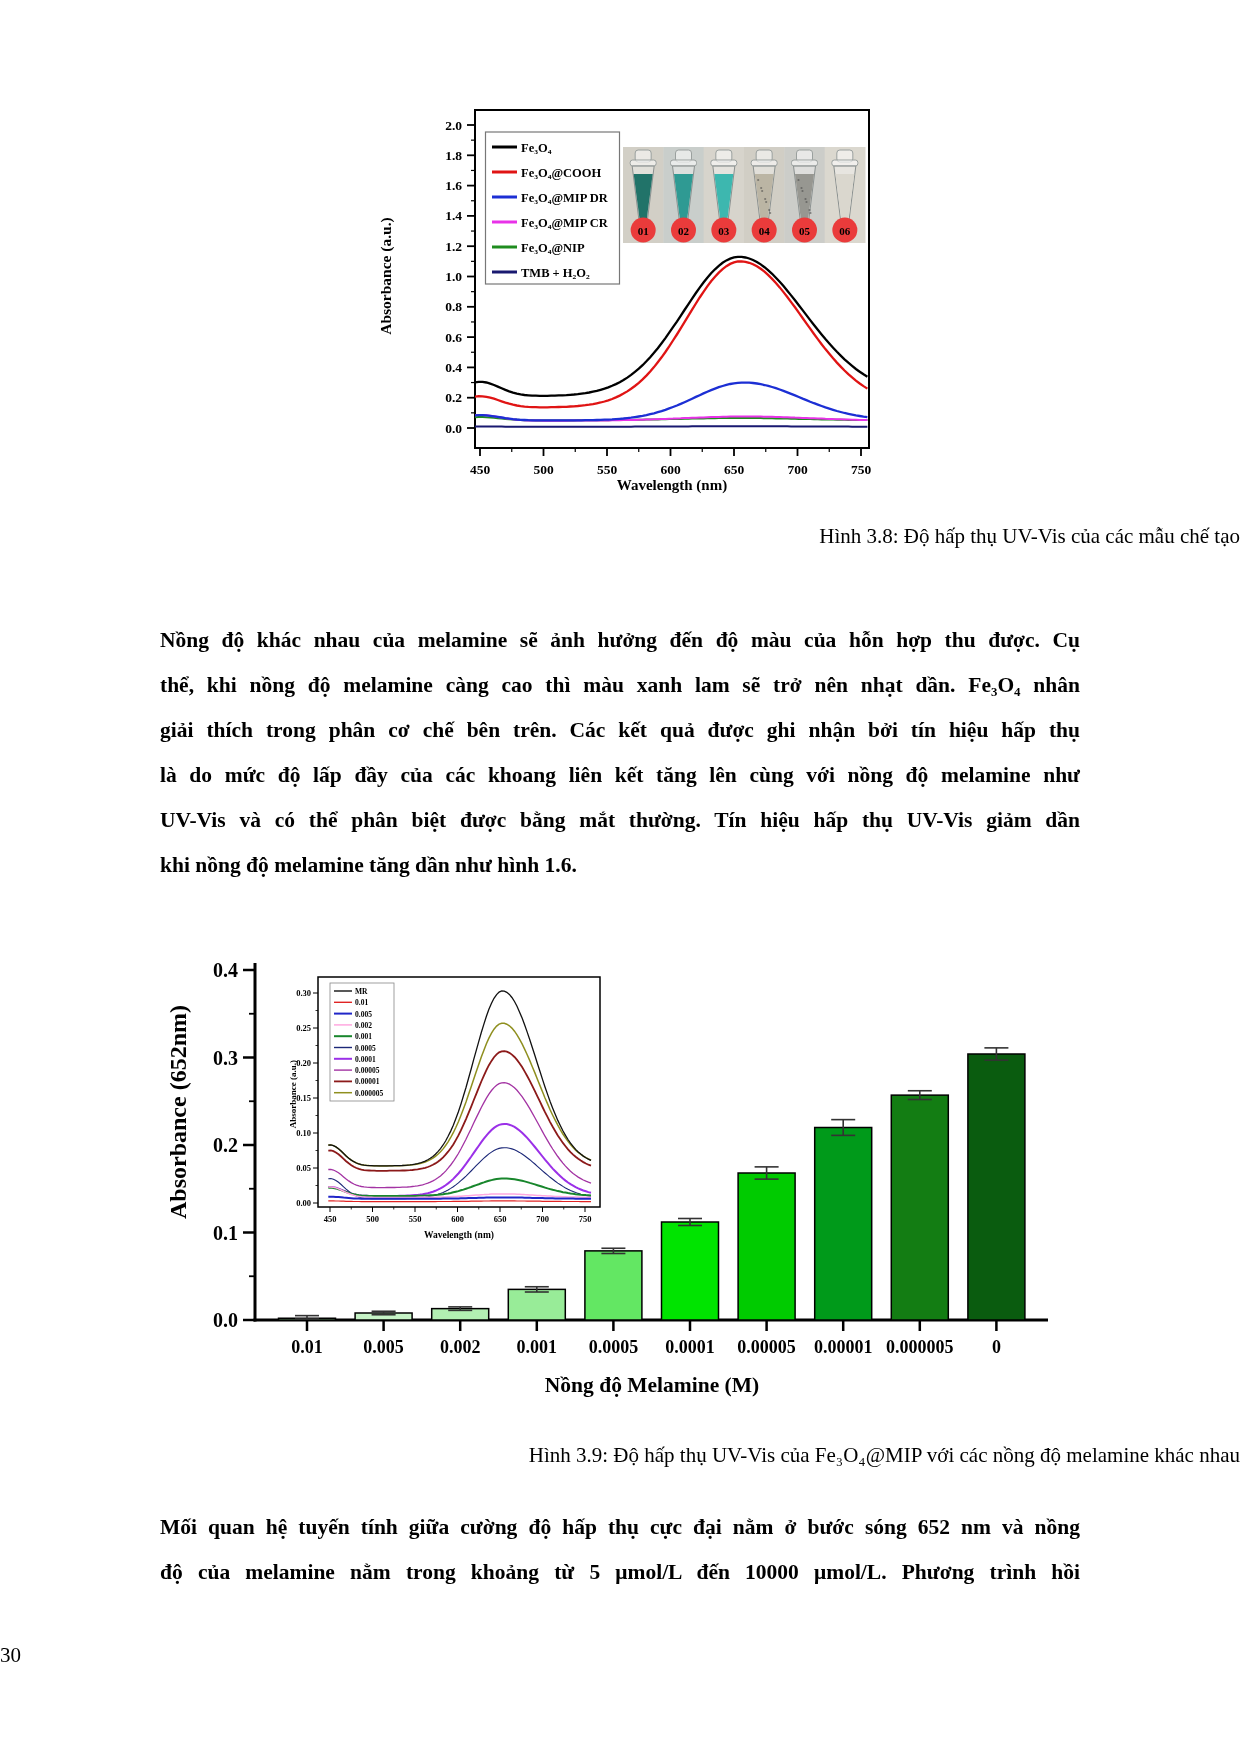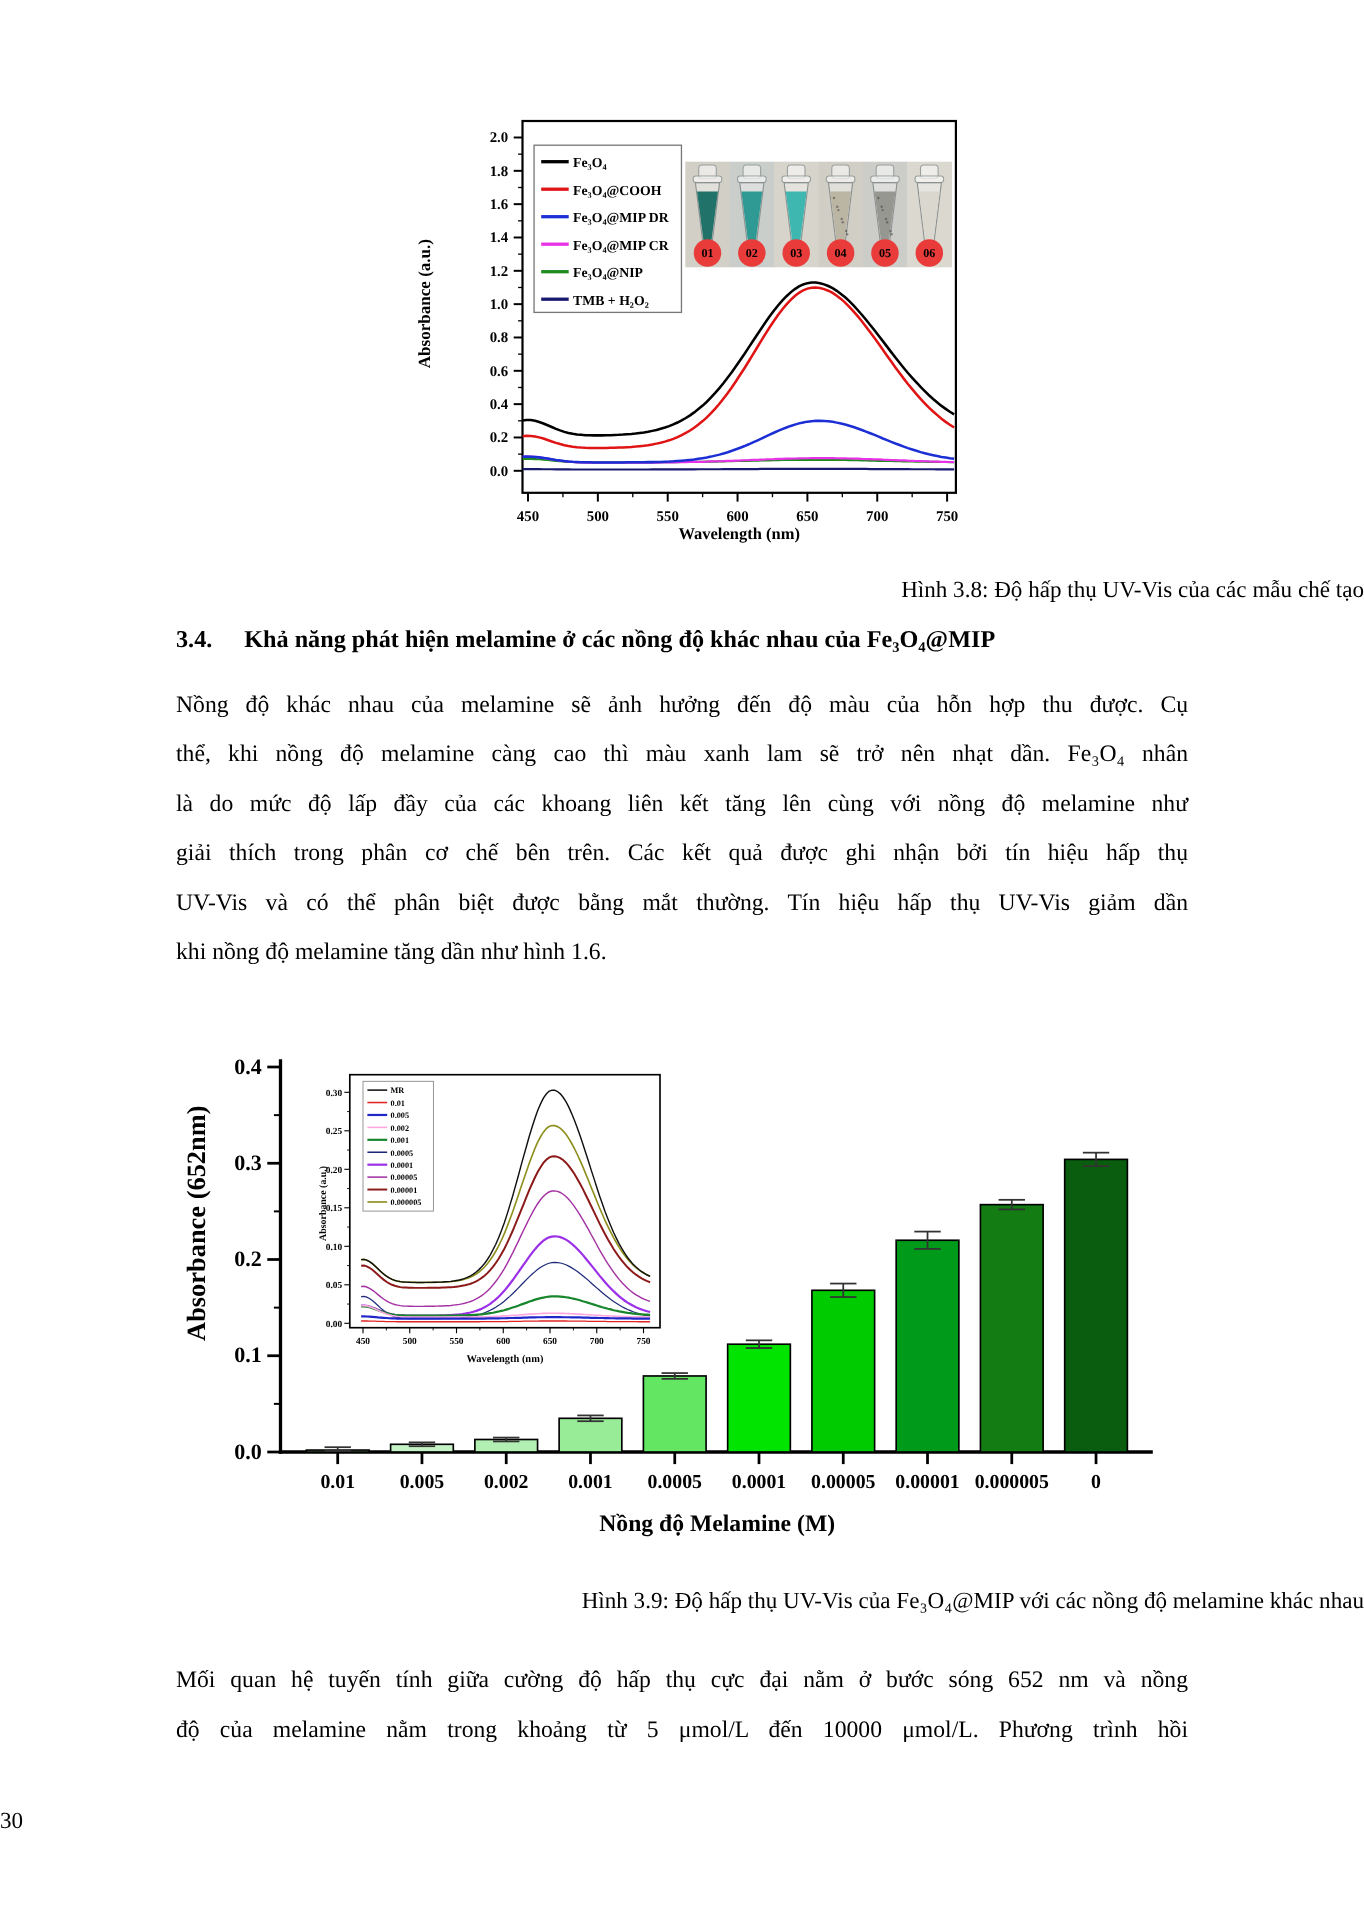--- a/index.html
+++ b/index.html
@@ -4,21 +4,21 @@
 <style>
   html,body{margin:0;padding:0;background:#ffffff;}
   .page{position:relative;width:1240px;height:1754px;background:#fff;overflow:hidden;
         font-family:"Liberation Serif","DejaVu Serif",serif;color:#000;}
   svg{position:absolute;overflow:visible;}
   svg text{font-family:"Liberation Serif","DejaVu Serif",serif;fill:#000;}
   .caption{position:absolute;left:0;width:100%;text-align:right;font-size:21px;}
   .heading{position:absolute;left:160px;width:930px;font-weight:bold;font-size:22px;display:flex;}
   .heading .num{width:62px;flex:0 0 auto;}
   .para{position:absolute;left:160px;width:920px;font-size:21.5px;line-height:45px;}
-  .para .jline{text-align:justify;text-align-last:justify;height:45px;white-space:nowrap;}
+  .para .jline{text-align:justify;text-align-last:justify;height:45px;white-space:nowrap;font-weight:bold;}
   .para .jline.last{text-align:left;text-align-last:left;}
   .pageno{position:absolute;left:0;width:100%;font-size:21px;}
 </style>
 </head>
 <body>
 
 <div class="page">
 
   <svg id="fig38" style="left:340px;top:95px" width="540" height="405" viewBox="340 95 540 405">
       <clipPath id="cp38">
@@ -173,30 +173,26 @@
         <text x="521" y="223" dominant-baseline="central" font-size="12.5" font-weight="bold">Fe₃O₄@MIP CR</text>
         <line x1="492" y1="247" x2="517" y2="247" stroke="#1f8c1f" stroke-width="3"></line>
         <text x="521" y="248" dominant-baseline="central" font-size="12.5" font-weight="bold">Fe₃O₄@NIP</text>
         <line x1="492" y1="272" x2="517" y2="272" stroke="#191970" stroke-width="3"></line>
         <text x="521" y="273" dominant-baseline="central" font-size="12.5" font-weight="bold">TMB + H₂O₂</text>
       </g>
     </svg>
 
   <div class="caption" style="top:524px">Hình 3.8: Độ hấp thụ UV-Vis của các mẫu chế tạo</div>
 
-  <div class="heading" style="top:568px">
-    <span class="num">3.4.</span>
-    <span>Khả năng phát hiện melamine ở các nồng độ khác nhau của Fe₃O₄@MIP</span>
-  </div>
 
   <div class="para" id="para1" style="top:618px">
       <div class="jline">Nồng độ khác nhau của melamine sẽ ảnh hưởng đến độ màu của hỗn hợp thu được. Cụ</div>
       <div class="jline">thể, khi nồng độ melamine càng cao thì màu xanh lam sẽ trở nên nhạt dần. Fe₃O₄ nhân</div>
+      <div class="jline">giải thích trong phân cơ chế bên trên. Các kết quả được ghi nhận bởi tín hiệu hấp thụ</div>
       <div class="jline">là do mức độ lấp đầy của các khoang liên kết tăng lên cùng với nồng độ melamine như</div>
-      <div class="jline">giải thích trong phân cơ chế bên trên. Các kết quả được ghi nhận bởi tín hiệu hấp thụ</div>
       <div class="jline">UV-Vis và có thể phân biệt được bằng mắt thường. Tín hiệu hấp thụ UV-Vis giảm dần</div>
       <div class="jline last">khi nồng độ melamine tăng dần như hình 1.6.</div>
     </div>
 
   <svg id="fig39" style="left:140px;top:860px" width="960" height="548" viewBox="140 860 960 548">
       <g>
         <line x1="255" y1="963" x2="255" y2="1321.5" stroke="#000" stroke-width="3"></line>
         <line x1="253.5" y1="1320" x2="1048" y2="1320" stroke="#000" stroke-width="3"></line>
       </g>
       <g>

